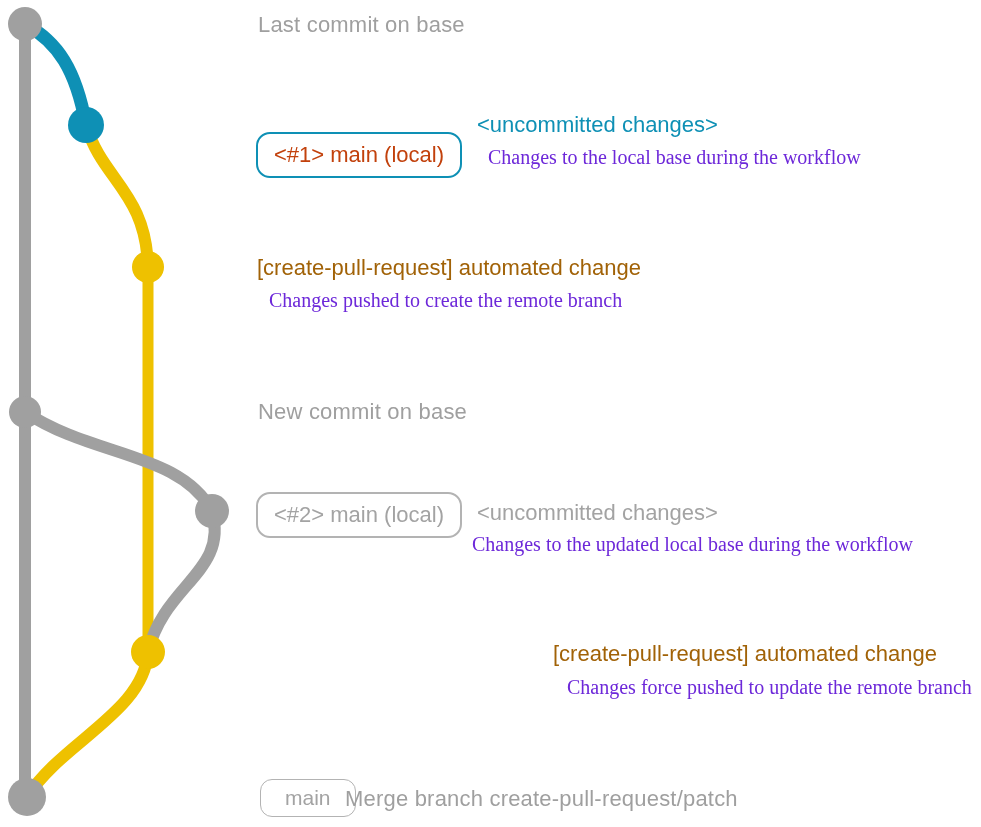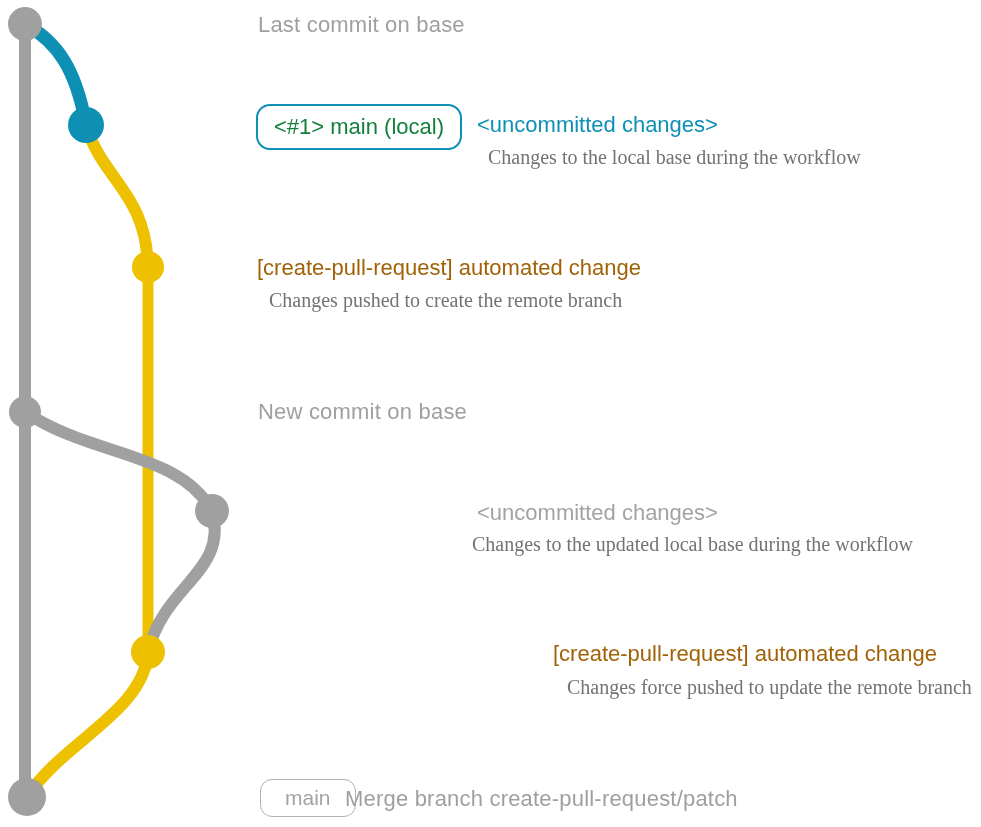--- a/index.html
+++ b/index.html
@@ -8,30 +8,30 @@
     font-family:"Liberation Sans",sans-serif;
   }
   .stage{position:absolute;inset:0;width:900px;height:827px;}
   svg.graph{position:absolute;left:0;top:0;}
   .abs{position:absolute;white-space:nowrap;}
   .note{font-size:22px;color:#9f9f9f;letter-spacing:.2px;}
   .pill{
     display:inline-block;border-radius:14px;font-size:22px;line-height:26px;
     padding:8px 16px;border:2px solid;background:#fff;
   }
-  .pill.blue{color:#15803d;border-color:#0e90b5;}
+  .pill.blue{color:#c2410c;border-color:#0e90b5;margin-top:28px;}
   .pill.gray{color:#a3a3a3;border-color:#b3b3b3;}
   .pill.yellow{color:#eec100;border-color:#eec100;}
   .pill.small{font-size:21px;line-height:24px;padding:6px 24px;border-radius:12px;border-width:1.5px;}
   .title{font-size:22px;line-height:26px;}
   .title.blue{color:#0e90b5;}
   .title.gray{color:#a3a3a3;}
   .title.yellow{color:#a16207;}
   .desc{
-    font-family:"Liberation Serif",serif;font-size:20px;line-height:24px;color:#737373;
+    font-family:"Liberation Serif",serif;font-size:20px;line-height:24px;color:#6d28d9;
   }
 </style>
 </head>
 <body>
 
 <div class="stage">
 
   <svg class="graph" width="300" height="827" viewBox="0 0 300 827">
 
     <path d="M 148 267 L 148 652" stroke="#eec100" stroke-width="11" fill="none"></path>
@@ -61,20 +61,21 @@
 
   <div class="abs pill blue" style="left:256px;top:104px;">&lt;#1&gt; main (local)</div>
   <div class="abs title blue" style="left:477px;top:112px;">&lt;uncommitted changes&gt;</div>
   <div class="abs desc" style="left:488px;top:145px;">Changes to the local base during the workflow</div>
 
   <div class="abs title yellow" style="left:257px;top:255px;">[create-pull-request] automated change</div>
   <div class="abs desc" style="left:269px;top:288px;">Changes pushed to create the remote branch</div>
 
   <div class="abs note" style="left:258px;top:399px;">New commit on base</div>
 
+  <div class="abs pill gray" style="left:256px;top:492px;">&lt;#2&gt; main (local)</div>
   <div class="abs title gray" style="left:477px;top:500px;">&lt;uncommitted changes&gt;</div>
   <div class="abs desc" style="left:472px;top:532px;">Changes to the updated local base during the workflow</div>
 
   <div class="abs title yellow" style="left:553px;top:641px;">[create-pull-request] automated change</div>
   <div class="abs desc" style="left:567px;top:675px;">Changes force pushed to update the remote branch</div>
 
   <div class="abs pill gray small" style="left:260px;top:779px;">main</div>
   <div class="abs note" style="left:345px;top:786px;">Merge branch create-pull-request/patch</div>
 
 </div>

